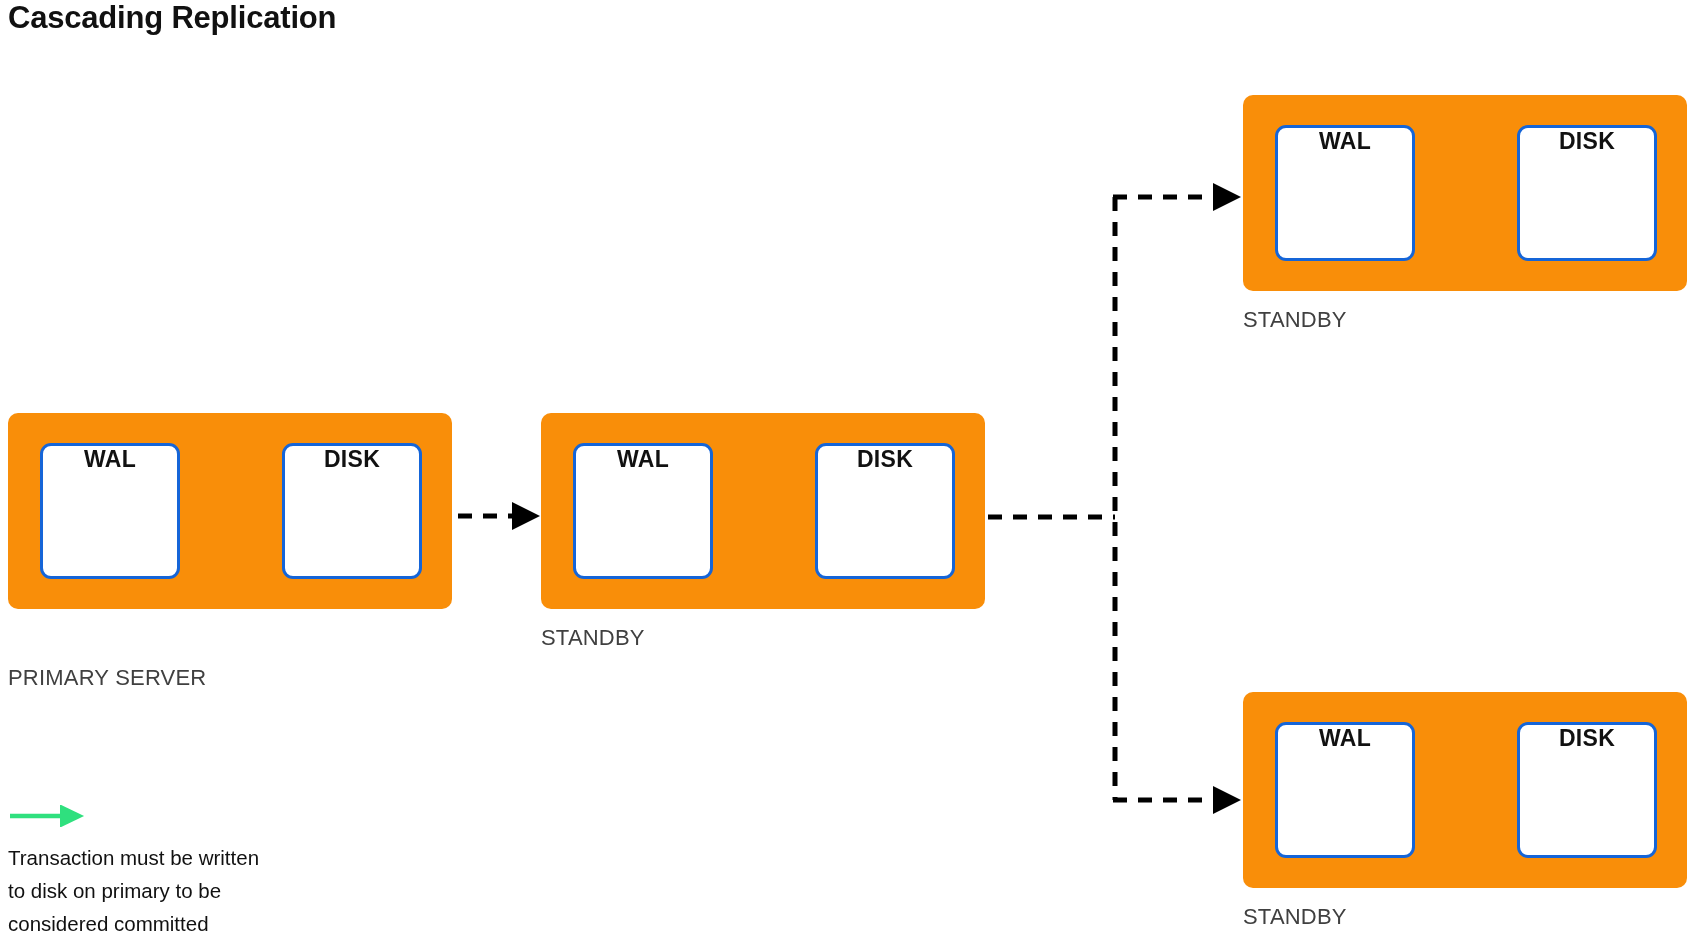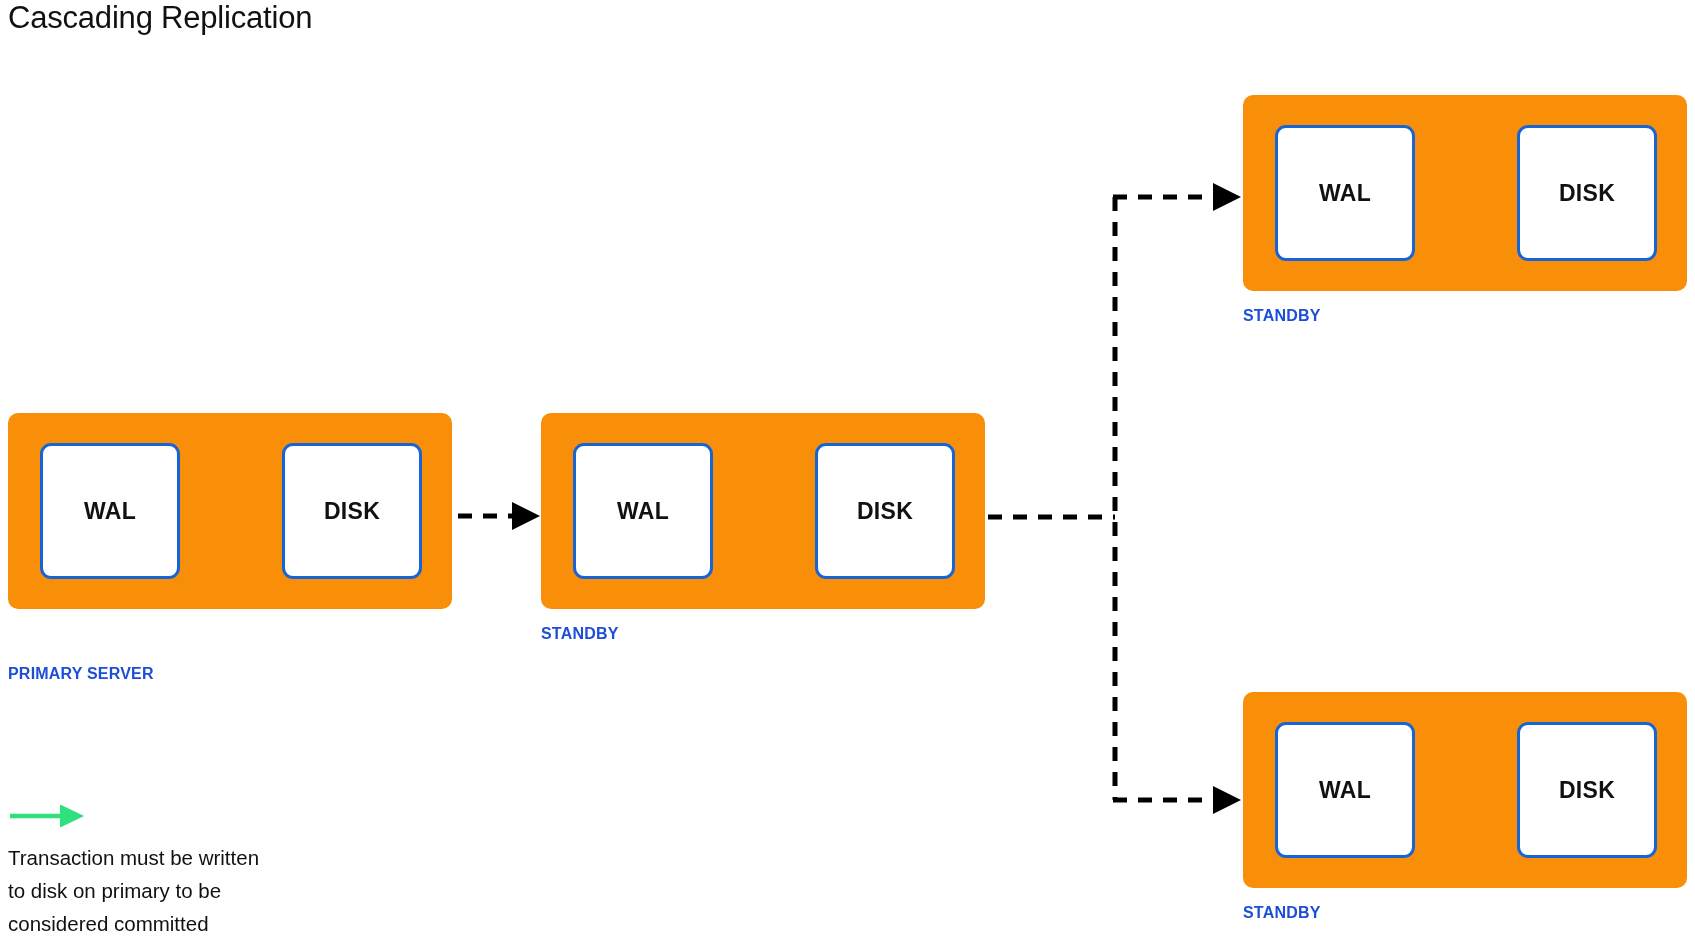--- a/index.html
+++ b/index.html
@@ -21,54 +21,53 @@
     left: 0; top: 0;
     width: 1695px;
     height: 943px;
   }
 
   .title {
     position: absolute;
     left: 8px;
     top: 0px;
     font-size: 31px;
-    font-weight: normal;
+    font-weight: bold;
     letter-spacing: -0.2px;
     color: #111111;
     white-space: nowrap;
     text-align: right;
   }
 
   
   .node {
     position: absolute;
     background: #F98E09;
     border-radius: 10px;
     box-sizing: border-box;
   }
   .subbox {
     position: absolute;
     background: #ffffff;
     border: 3px solid #1565D8;
     border-radius: 11px;
     box-sizing: border-box;
     display: flex;
-    align-items: center;
     justify-content: center;
     font-size: 23px;
     font-weight: bold;
     letter-spacing: 0.3px;
     color: #111111;
   }
   .node-label {
     position: absolute;
-    font-size: 16px;
-    font-weight: bold;
+    font-size: 22px;
+    font-weight: normal;
     letter-spacing: 0.2px;
-    color: #1d4ed8;
+    color: #404040;
     white-space: nowrap;
   }
 
   
   #wires {
     position: absolute;
     left: 0; top: 0;
     width: 1695px;
     height: 943px;
     pointer-events: none;

